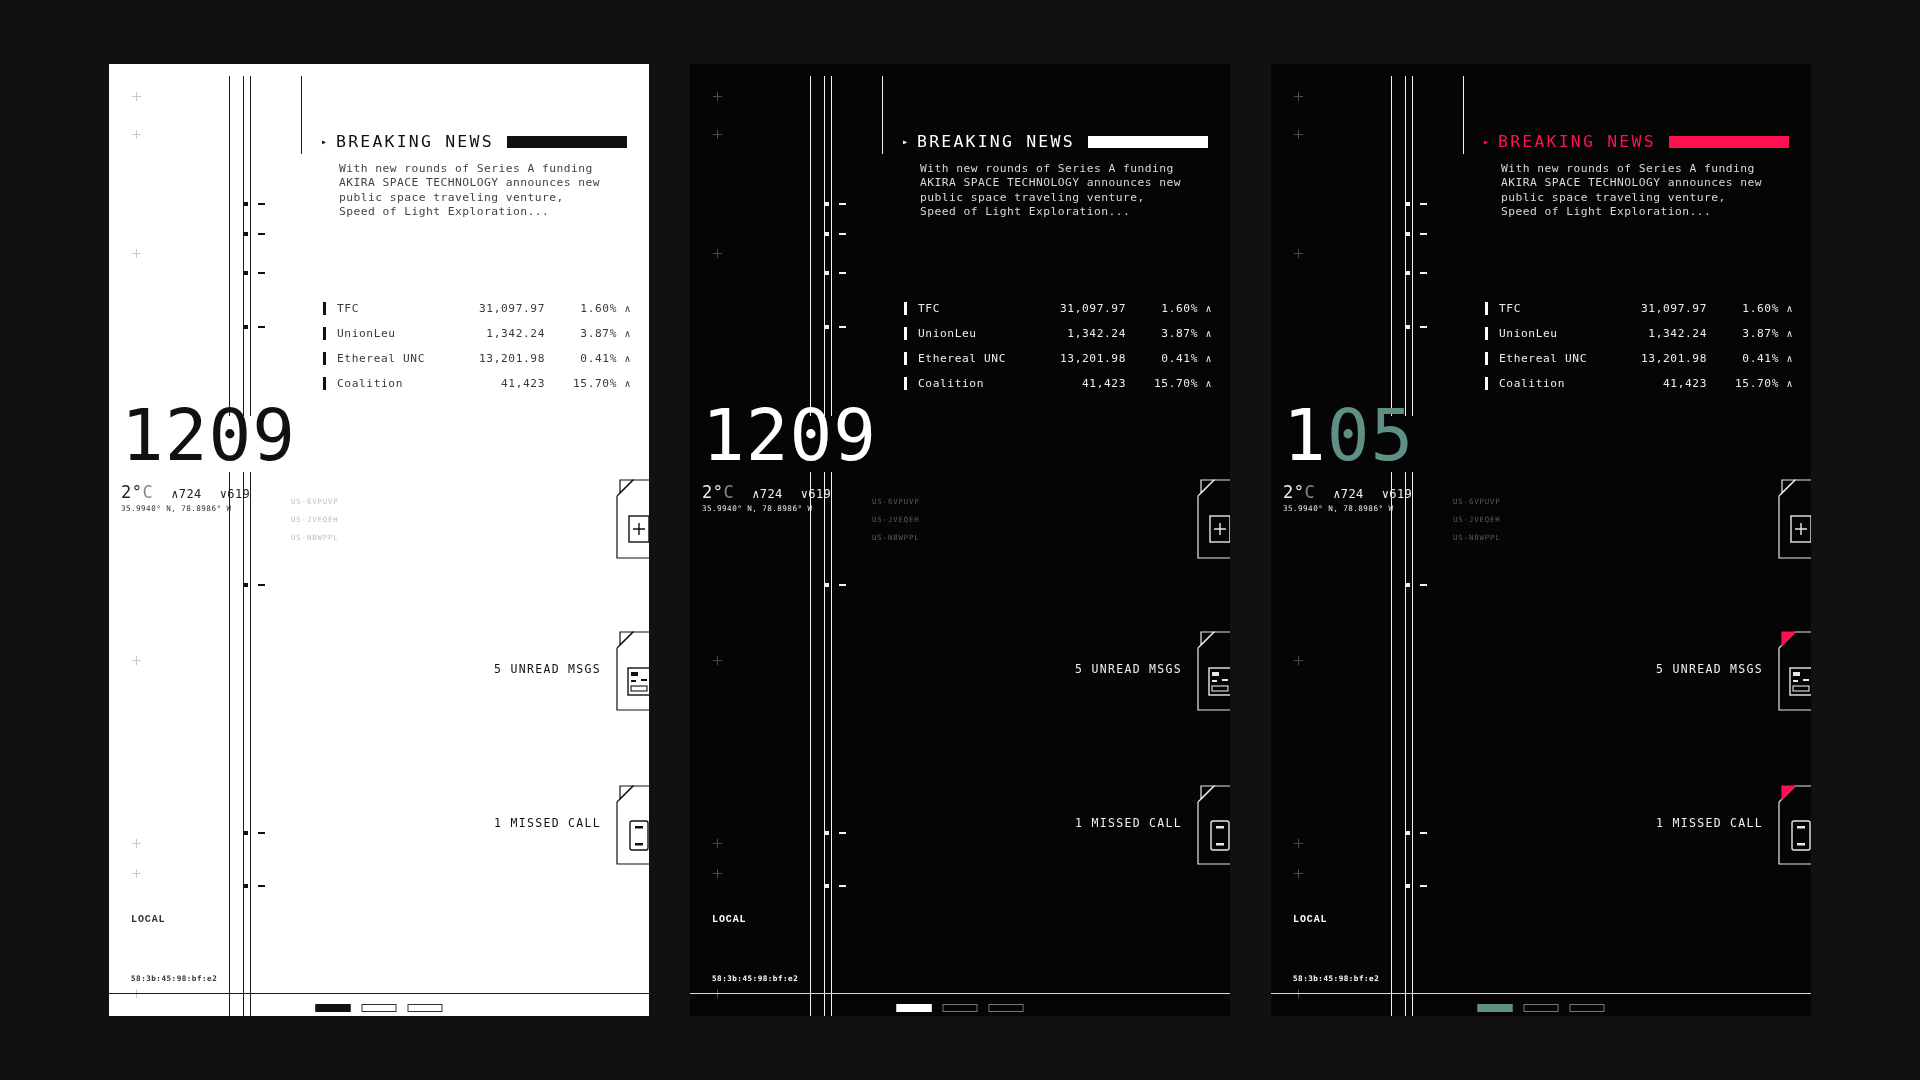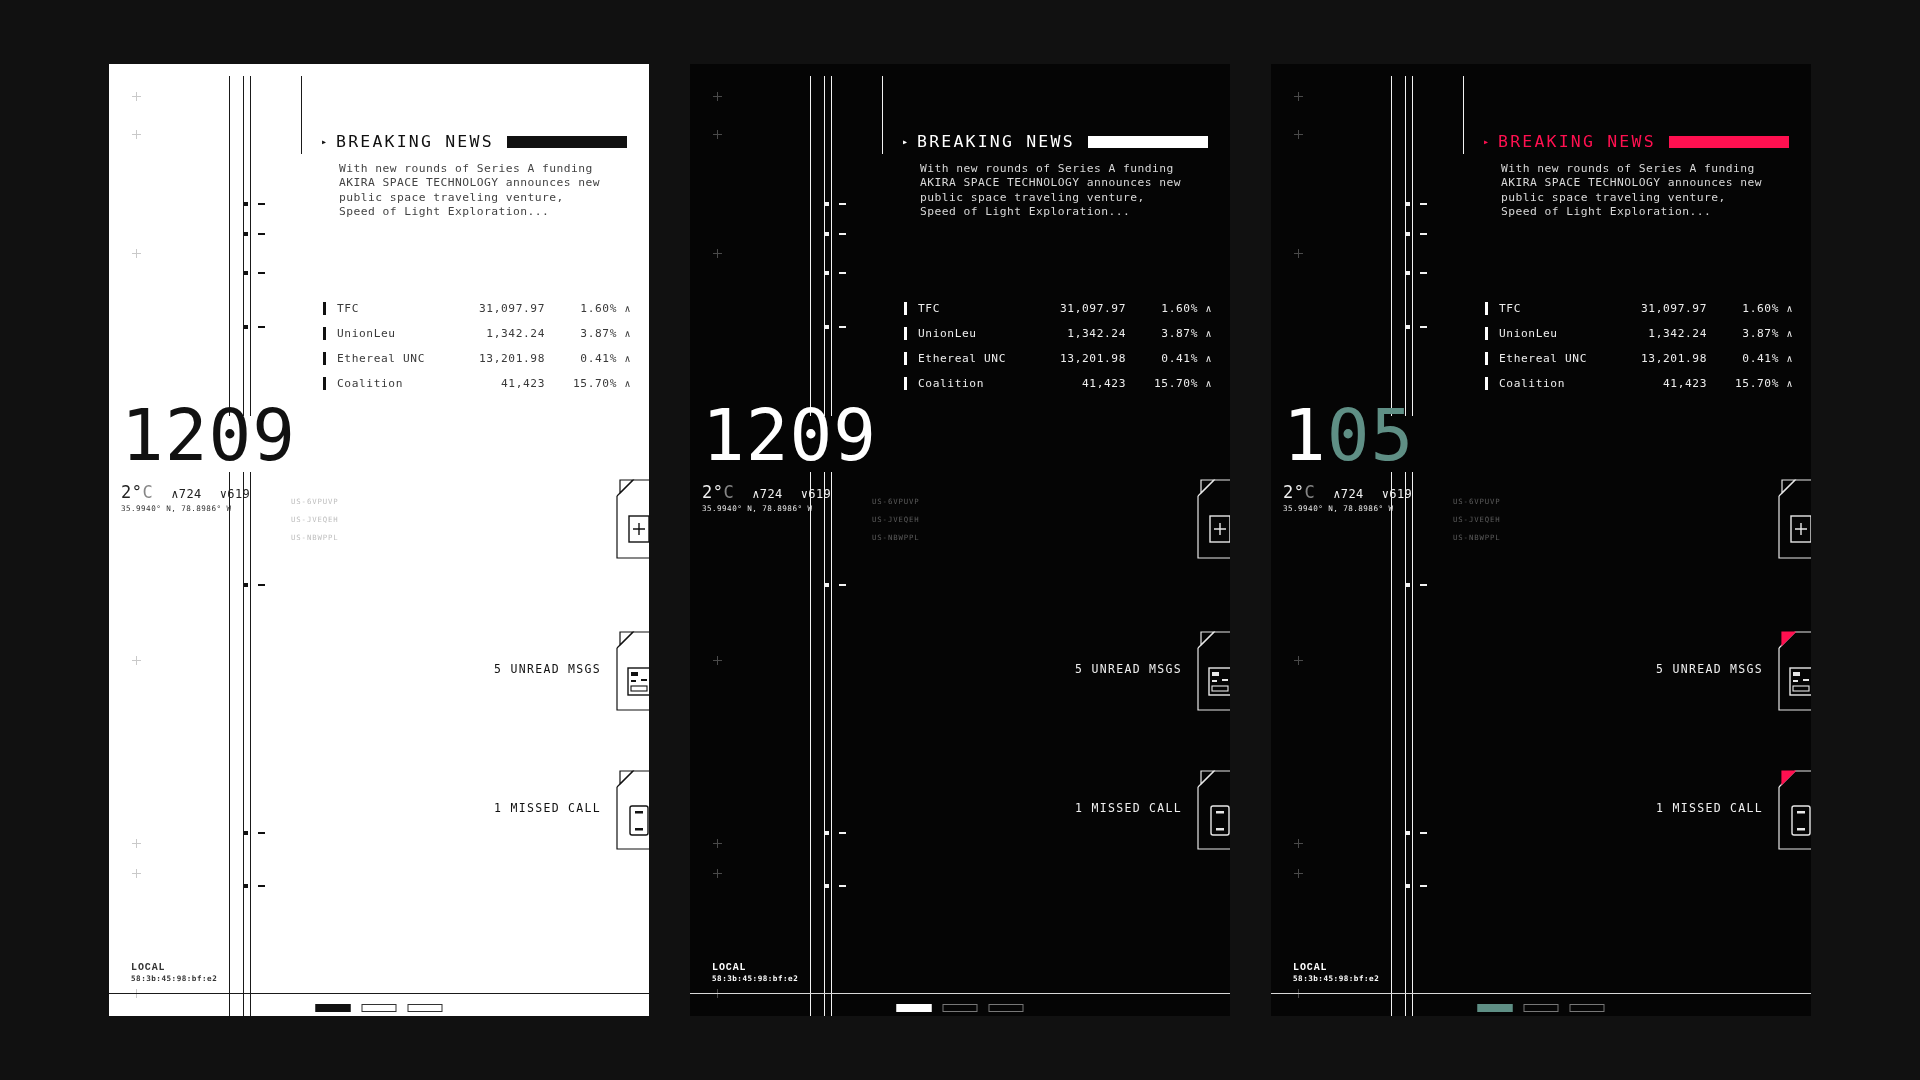--- a/index.html
+++ b/index.html
@@ -128,26 +128,26 @@
   .card-label {
     position: absolute; right: 62px; top: 50%;
     transform: translateY(-50%);
     white-space: nowrap; font-size: 11.5px; letter-spacing: 1.3px;
   }
   .panel.light .card-label { color: #111; }
   .panel.dark  .card-label { color: #f0f0f0; }
 
   .card-1 { top: 410px; }
   .card-2 { top: 562px; }
-  .card-3 { top: 701px; }
+  .card-3 { top: 716px; }
 
   
   .local { position: absolute; left: 22px; bottom: 32px; }
   .local .lbl { font-size: 10px; letter-spacing: 0.9px; line-height: 11px; font-family: Liberation Mono, monospace; }
-  .local .mac { font-size: 7.6px; letter-spacing: 0.5px; line-height: 11px; }
+  .local .mac { font-size: 7.6px; letter-spacing: 0.5px; line-height: 11px; margin-top: 48px; }
   .panel.light .local .lbl, .panel.light .local .mac { color: #333; font-weight: 700; }
   .panel.dark  .local .lbl, .panel.dark  .local .mac { color: #fff; font-weight: 700; }
 
   .footline { position: absolute; left: 0; right: 0; bottom: 22px; height: 1px; }
   .panel.light .footline { background: #1a1a1a; }
   .panel.dark  .footline { background: #d8d8d8; }
 
   .pager { position: absolute; bottom: 4px; left: 50%; transform: translateX(-50%);
            display: flex; gap: 11px; }
   .pg { width: 35px; height: 8px; border: 1px solid; }

